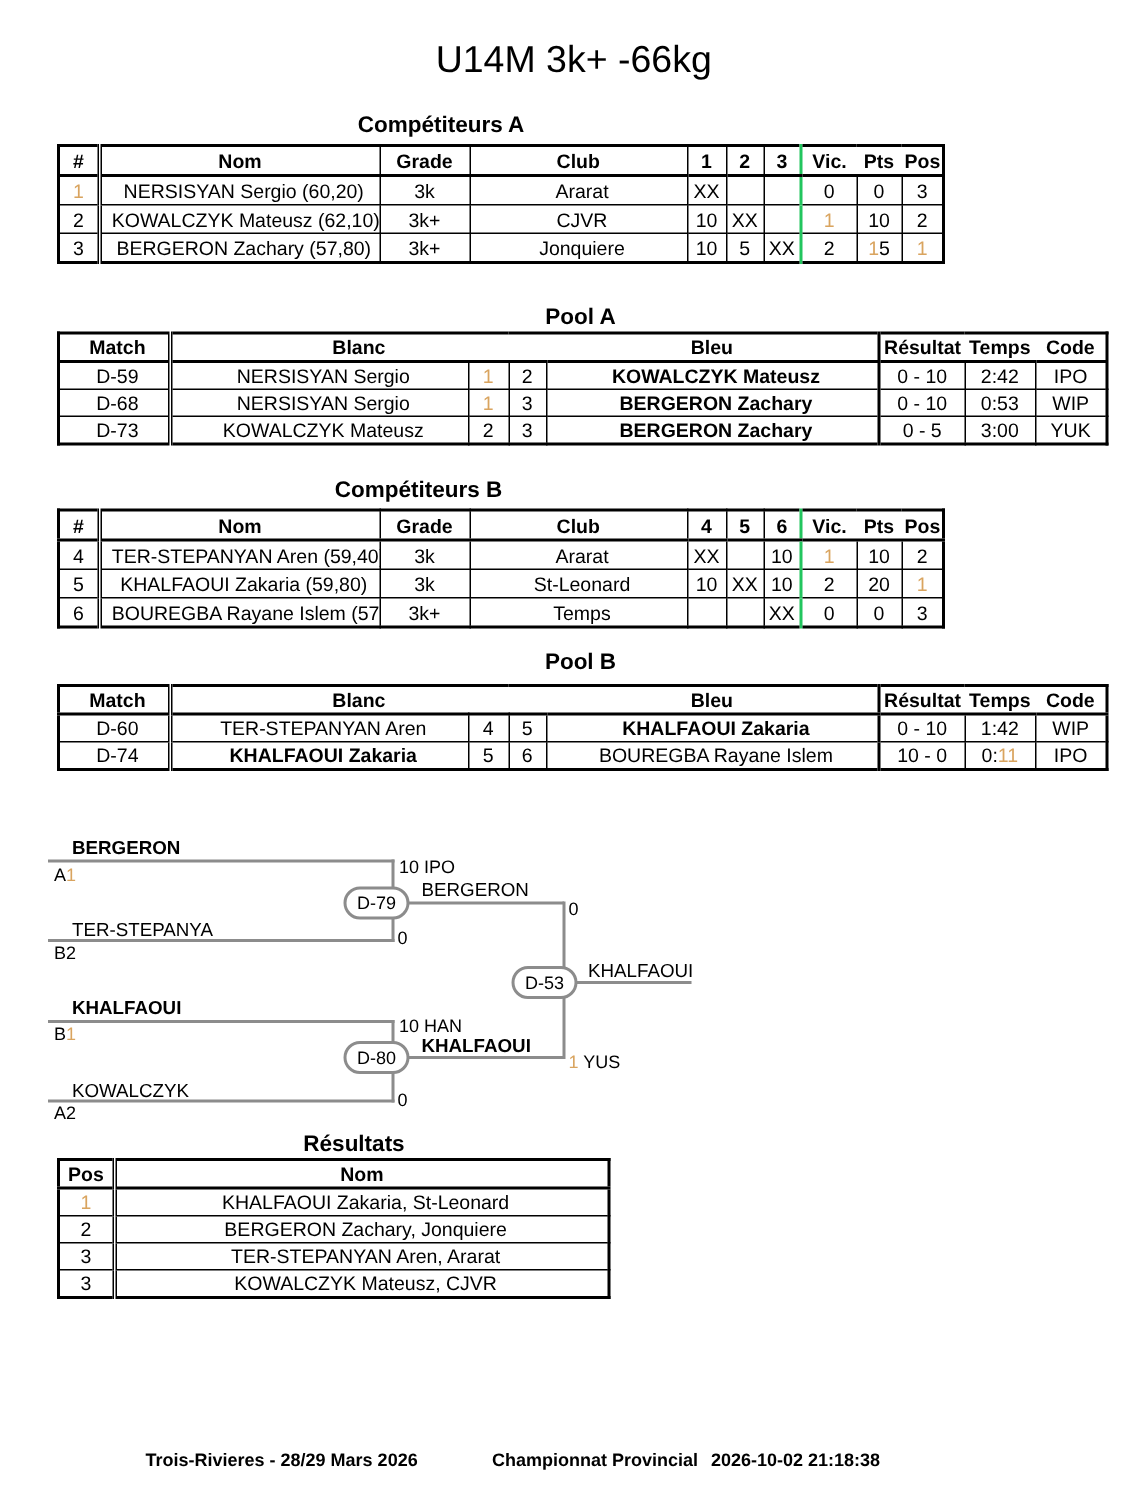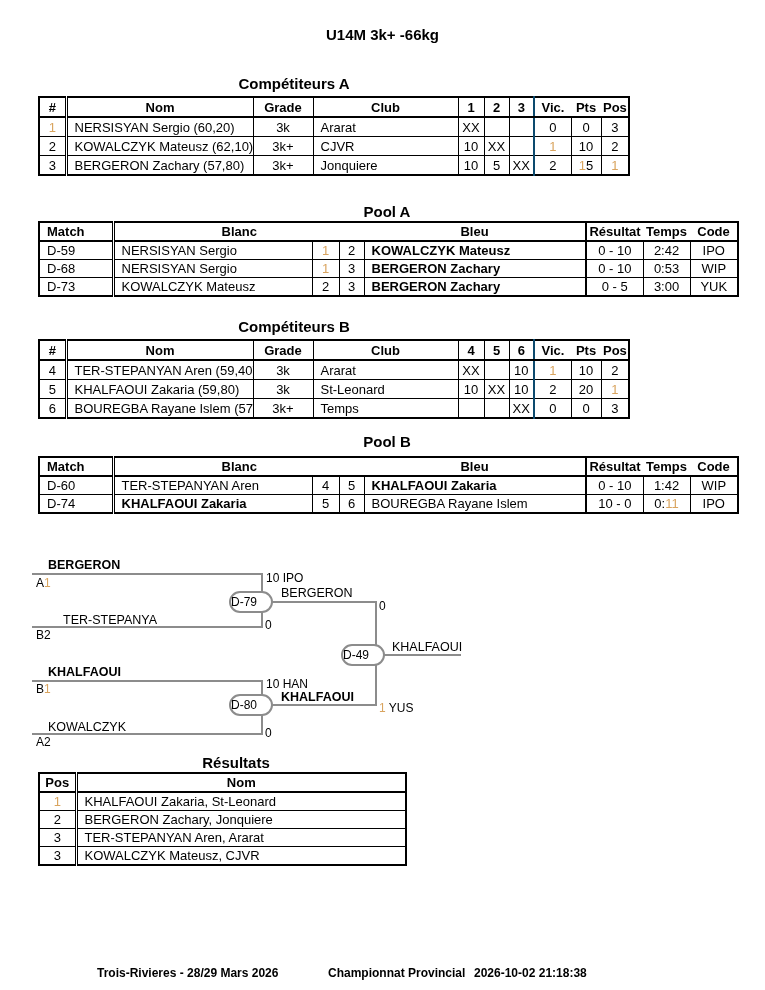--- a/index.html
+++ b/index.html
@@ -1,58 +1,58 @@
 <!DOCTYPE html>
 <html><head>
 <meta charset="utf-8">
 <style>
   html,body{margin:0;padding:0;background:#fff}
   .page{position:relative;width:765px;height:990px;background:#fff;overflow:hidden;
         font-family:"Liberation Sans",sans-serif;color:#000;--accent:#d9a45f}
   .title{position:absolute;top:26px;left:0;width:765px;text-align:center;
-         font-size:15px;font-weight:bold}
+         font-size:25px;font-weight:normal}
   .sec-h{position:absolute;font-size:15px;font-weight:bold;text-align:center}
   #h-comp-a{top:75px;left:38px;width:512px}
   #h-pool-a{top:203px;left:38px;width:698px}
-  #h-comp-b{top:318px;left:38px;width:512px}
+  #h-comp-b{top:318px;left:23px;width:512px}
   #h-pool-b{top:433px;left:38px;width:698px}
   #h-res{top:754px;left:38px;width:396px}
 
   table{position:absolute;border-collapse:collapse;table-layout:fixed;
         border:2px solid #000;background:#fff}
   th,td{border:1px solid #000;font-size:13px;padding:0 2px;white-space:nowrap;
         overflow:hidden;height:18px;text-align:center;font-weight:normal}
   th{border-bottom:2px solid #000;font-weight:bold}
   .pool th,.pool td,.res th,.res td{height:17px}
   #t-comp-a{top:96px;left:38px}
   #t-pool-a{top:221px;left:38px}
   #t-comp-b{top:339px;left:38px}
   #t-pool-b{top:456px;left:38px}
   #t-res{top:772px;left:38px}
 
   .comp td.c0,.comp th.c0,.pool td.c0,.pool th.c0,.res td.c0,.res th.c0{border-right:3px double #000}
-  .comp .c7{border-left:2px solid #0c4a6e}
+  .comp .c7{border-left:2px solid #22c55e}
   .comp thead .c7{border-right:0}
   .comp thead .c8{border-left:0;border-right:0}
   .comp thead .c9{border-left:0}
   .pool .c5{border-left:2px solid #000}
   .pool thead .c1{border-right:0}
   .pool thead .c4{border-left:0;border-right:0}
   .pool thead .c5{border-right:0}
   .pool thead .c6{border-left:0;border-right:0}
   .pool thead .c7{border-left:0}
-  td.al,th.al{text-align:left;padding-left:7px}
+  td.al,th.al{text-align:center;padding-left:7px}
   .b{font-weight:bold}
   .hl{color:var(--accent,#d9a45f)}
 
   .bk-line{position:absolute;height:2px;background:#8c8c8c;z-index:1}
   .bk-vline{position:absolute;width:2px;background:#8c8c8c;z-index:1}
   .bk-box{position:absolute;width:44px;height:22px;box-sizing:border-box;
           border:2px solid #8c8c8c;border-radius:11px;background:#fff;
-          font-size:12px;line-height:18px;text-align:left;z-index:2}
+          font-size:12px;line-height:18px;text-align:center;z-index:2}
   .bk-label{position:absolute;font-size:12.5px;white-space:nowrap;z-index:2}
   .bk-seed{position:absolute;font-size:12px;z-index:2}
   .bk-score{position:absolute;font-size:12px;white-space:nowrap;z-index:2}
   .fw-b{font-weight:bold}
   .footer-span{position:absolute;top:966px;font-size:12px;font-weight:bold;white-space:nowrap}
 </style>
 </head>
 <body>
 
 <div class="page" style="--accent: #d9a45f;">
@@ -296,32 +296,32 @@
         </tr>
       </tbody>
     </table>
 
   <div>
 
     <div class="bk-label fw-b" style="left:48px;top:558px">BERGERON</div>
     <div class="bk-line" style="left:32px;top:573px;width:231px"></div>
     <div class="bk-seed hl-ones" style="left:36px;top:576px">A<span class="hl">1</span></div>
     <div class="bk-score" style="left:266px;top:571px">10 IPO</div>
-    <div class="bk-label" style="left:63px;top:613px">TER-STEPANYA</div>
+    <div class="bk-label" style="left:48px;top:613px">TER-STEPANYA</div>
     <div class="bk-line" style="left:32px;top:626px;width:231px"></div>
     <div class="bk-seed" style="left:36px;top:628px">B2</div>
     <div class="bk-score" style="left:265px;top:618px">0</div>
     <div class="bk-vline" style="left:261px;top:573px;height:55px"></div>
     <div class="bk-line" style="left:272px;top:601px;width:104px"></div>
     <div class="bk-label" style="left:281px;top:586px">BERGERON</div>
     <div class="bk-box" style="left:229px;top:591px">D-79</div>
 
     <div class="bk-vline" style="left:375px;top:601px;height:105px"></div>
     <div class="bk-score" style="left:379px;top:599px">0</div>
-    <div class="bk-box" style="left:341px;top:644px">D-49</div>
+    <div class="bk-box" style="left:341px;top:644px">D-53</div>
     <div class="bk-label" style="left:392px;top:640px">KHALFAOUI</div>
     <div class="bk-line" style="left:384px;top:654px;width:77px"></div>
     <div class="bk-score hl-ones" style="left:379px;top:701px"><span class="hl">1</span> YUS</div>
 
     <div class="bk-label fw-b" style="left:48px;top:665px">KHALFAOUI</div>
     <div class="bk-line" style="left:32px;top:680px;width:231px"></div>
     <div class="bk-seed hl-ones" style="left:36px;top:682px">B<span class="hl">1</span></div>
     <div class="bk-score" style="left:266px;top:677px">10 HAN</div>
     <div class="bk-label fw-b" style="left:281px;top:690px">KHALFAOUI</div>
     <div class="bk-box" style="left:229px;top:694px">D-80</div>

